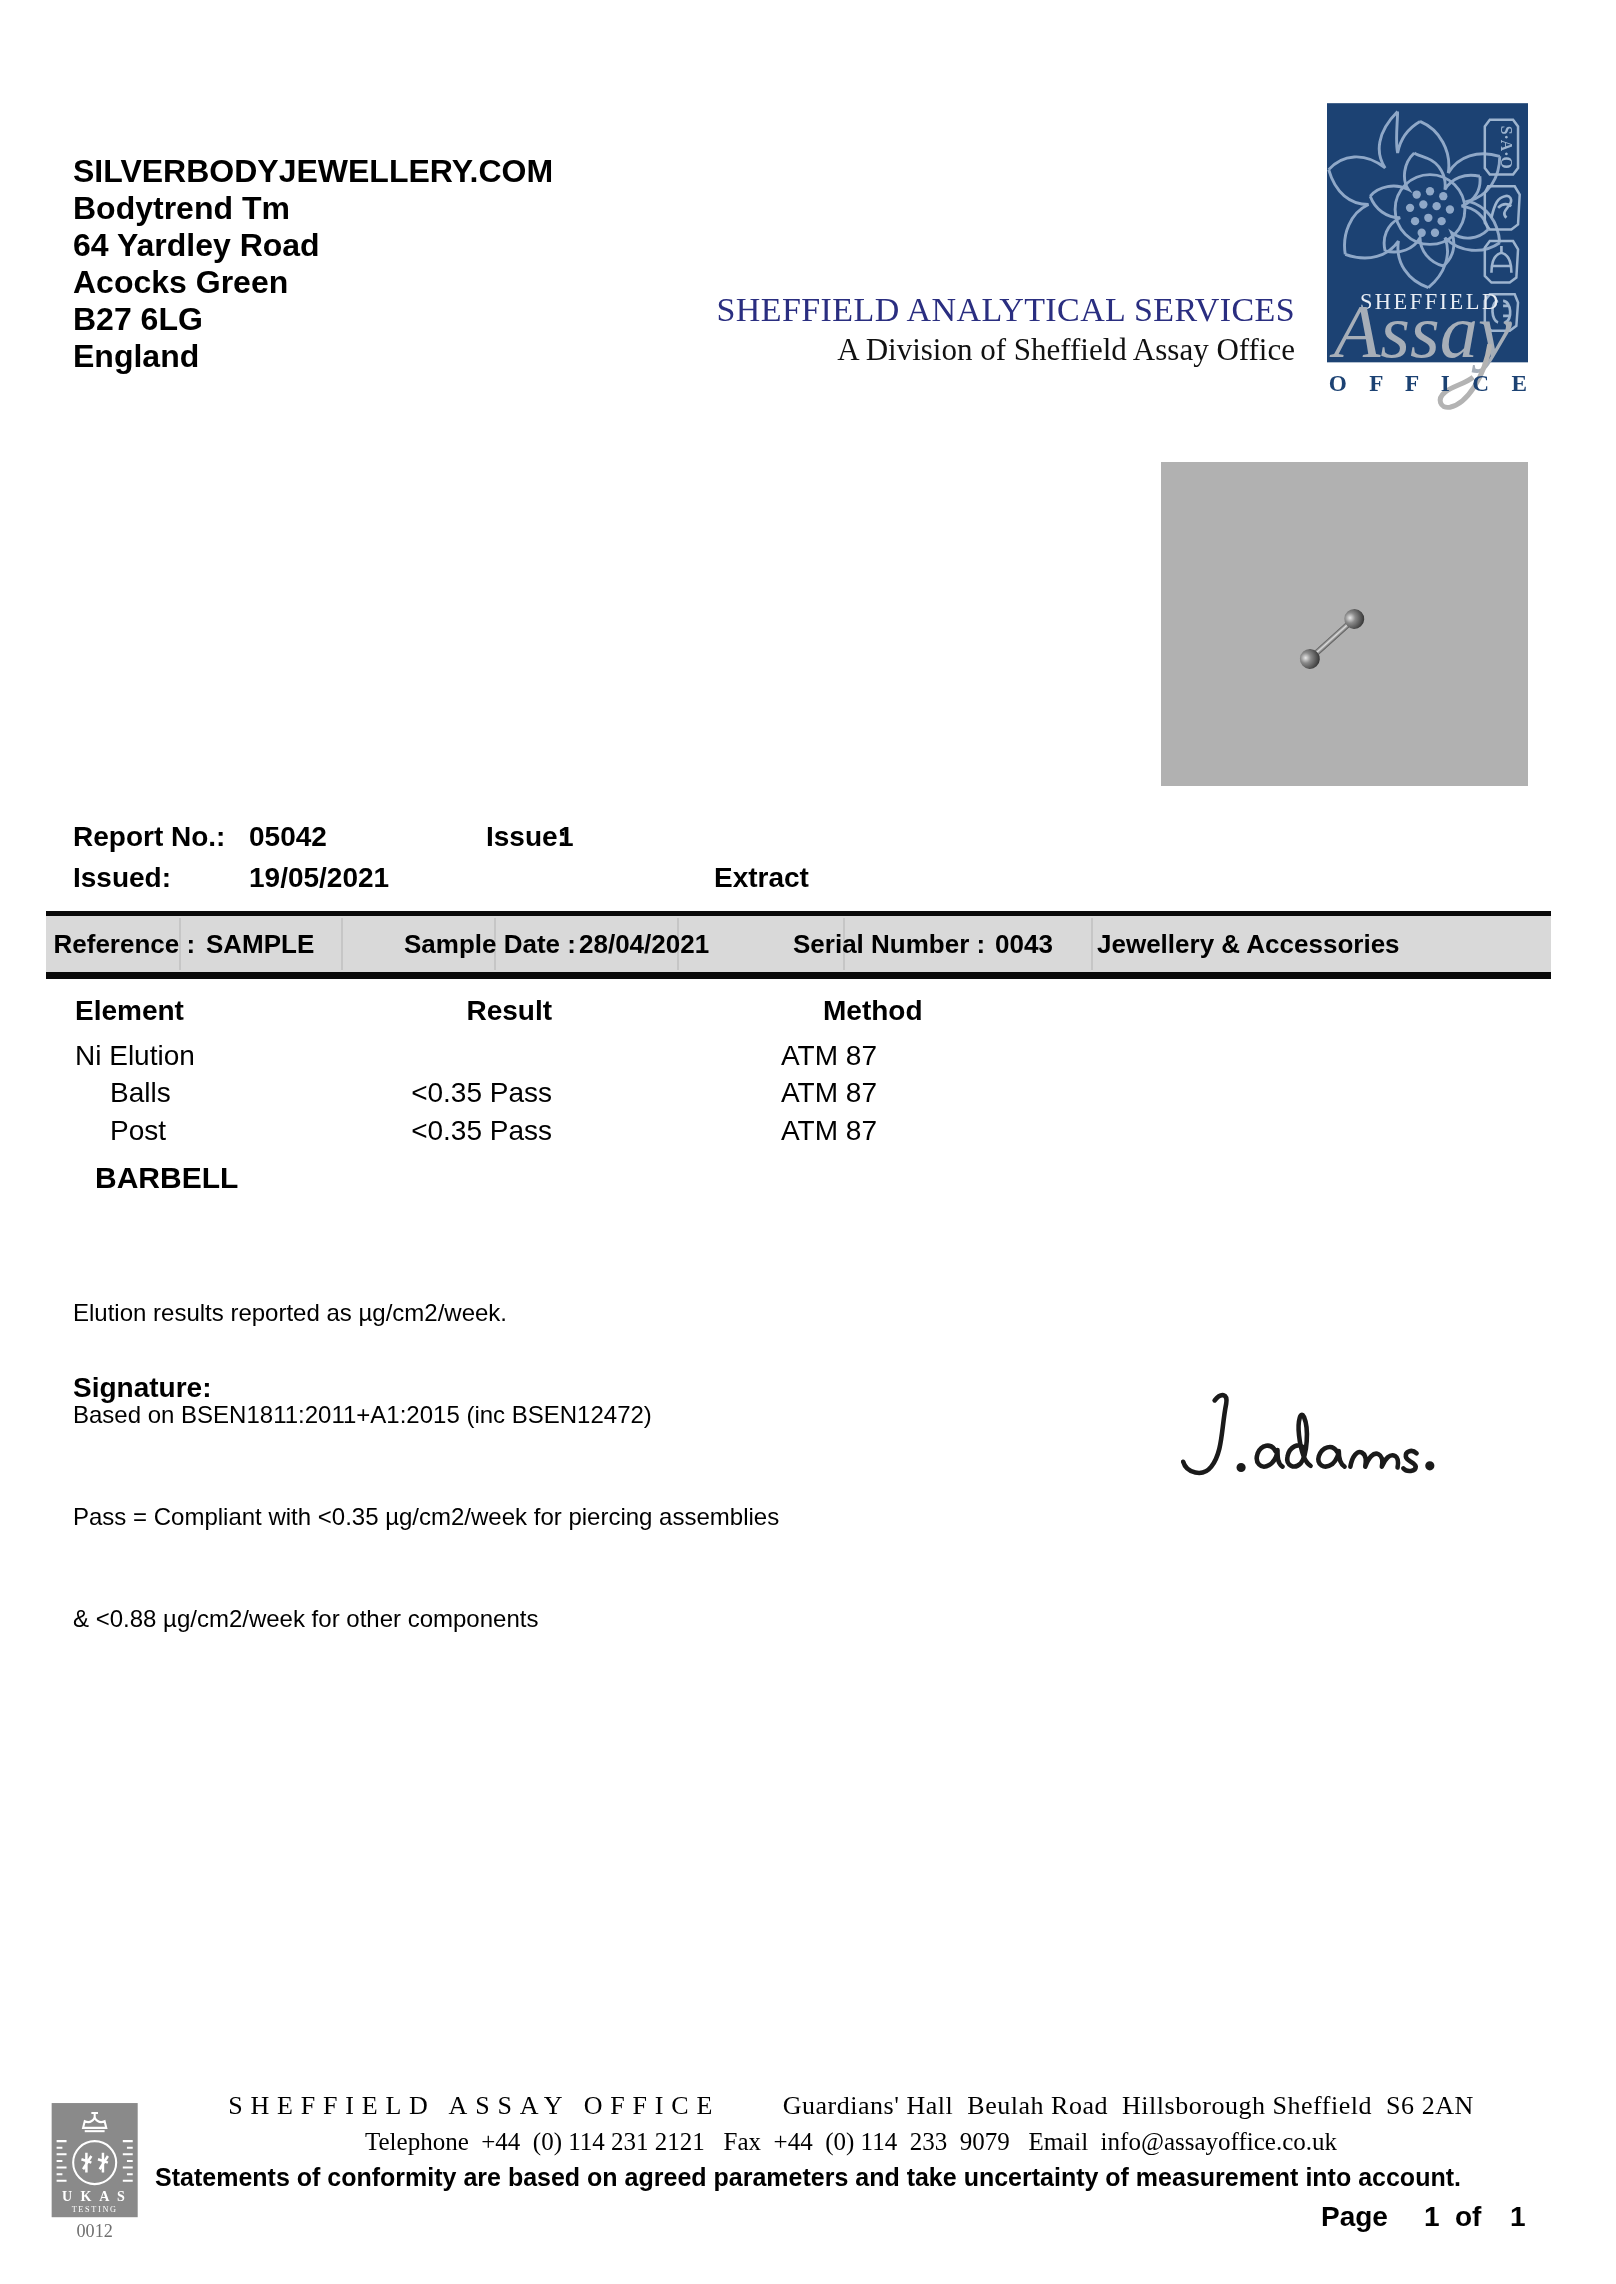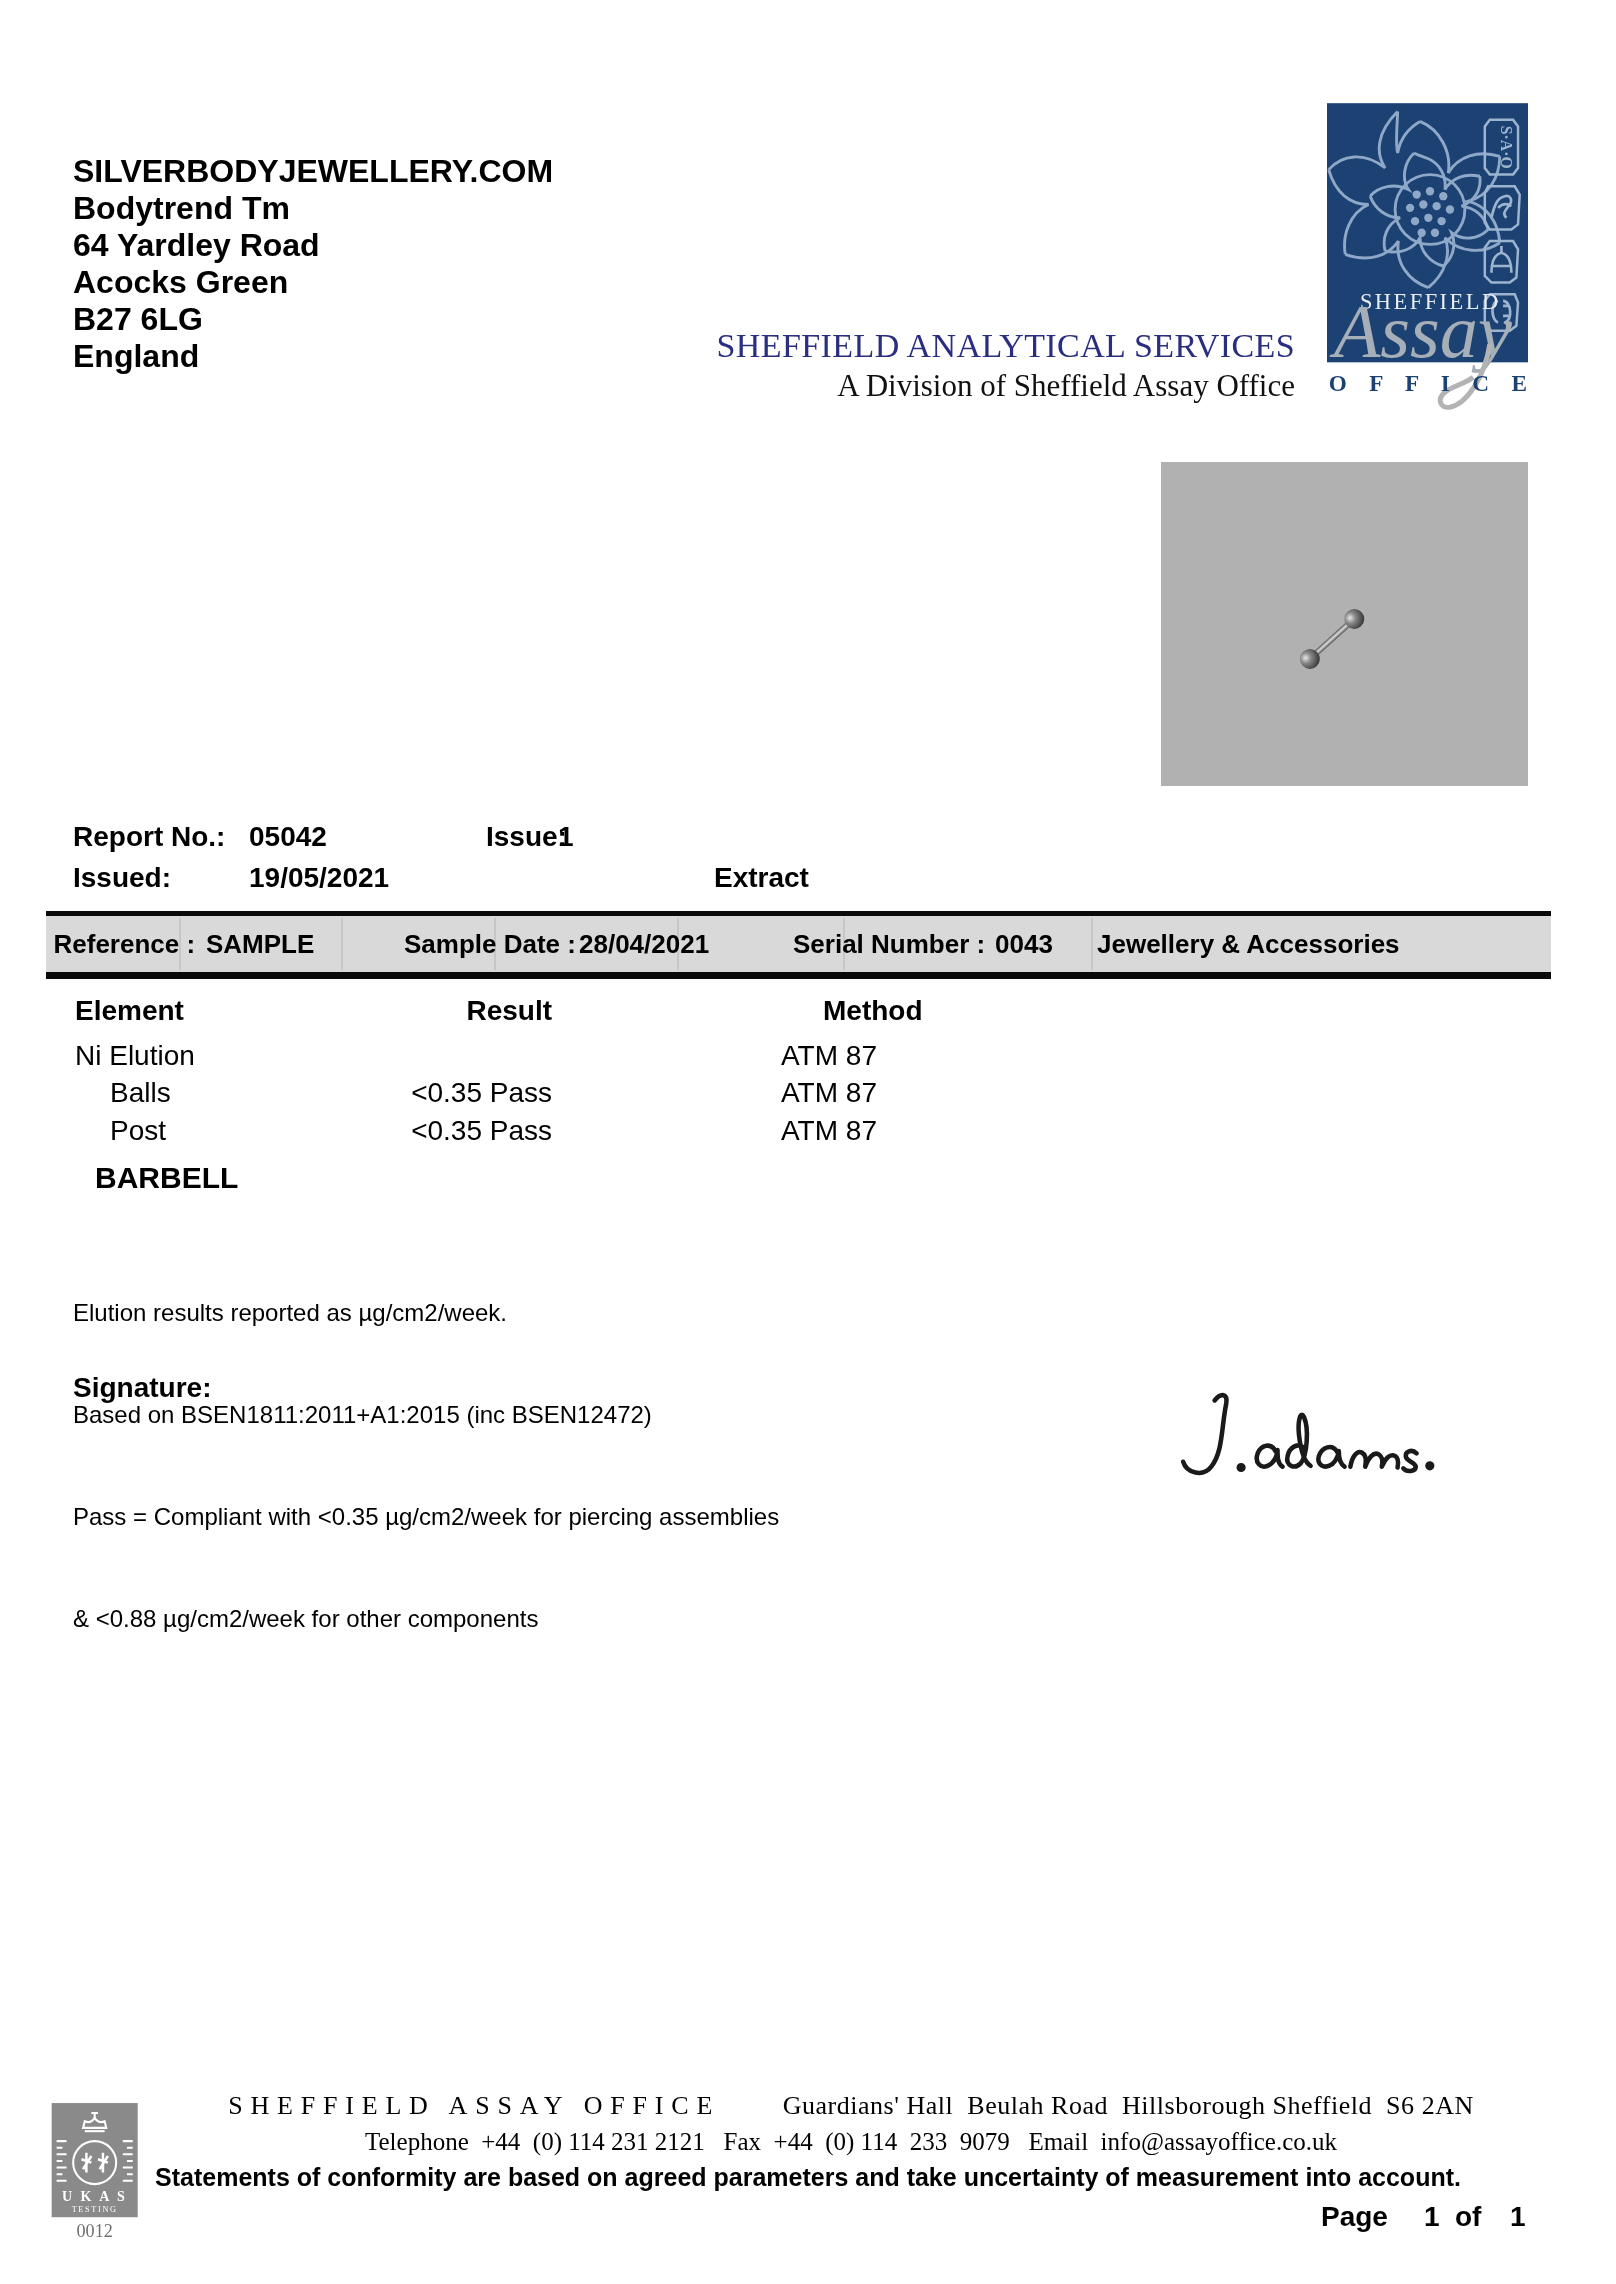--- a/index.html
+++ b/index.html
@@ -51,21 +51,21 @@
   <div class="abs recipient">
     <div>SILVERBODYJEWELLERY.COM</div>
     <div>Bodytrend Tm</div>
     <div>64 Yardley Road</div>
     <div>Acocks Green</div>
     <div>B27 6LG</div>
     <div>England</div>
   </div>
 
   <div class="abs org">
-    <div class="org-title" style="color:#2a2e80;margin-top:36px;">SHEFFIELD ANALYTICAL SERVICES</div>
+    <div class="org-title" style="color:#2a2e80;">SHEFFIELD ANALYTICAL SERVICES</div>
     <div class="org-sub">A Division of Sheffield Assay Office</div>
   </div>
 
   <div class="abs" style="left:1327px;top:103px;width:201px;height:316px;">
     <svg width="201" height="316" viewBox="0 0 242 380">
       <defs>
         <clipPath id="lrect">
             <rect x="0" y="0" width="242" height="312"></rect>
           </clipPath>
       </defs>

